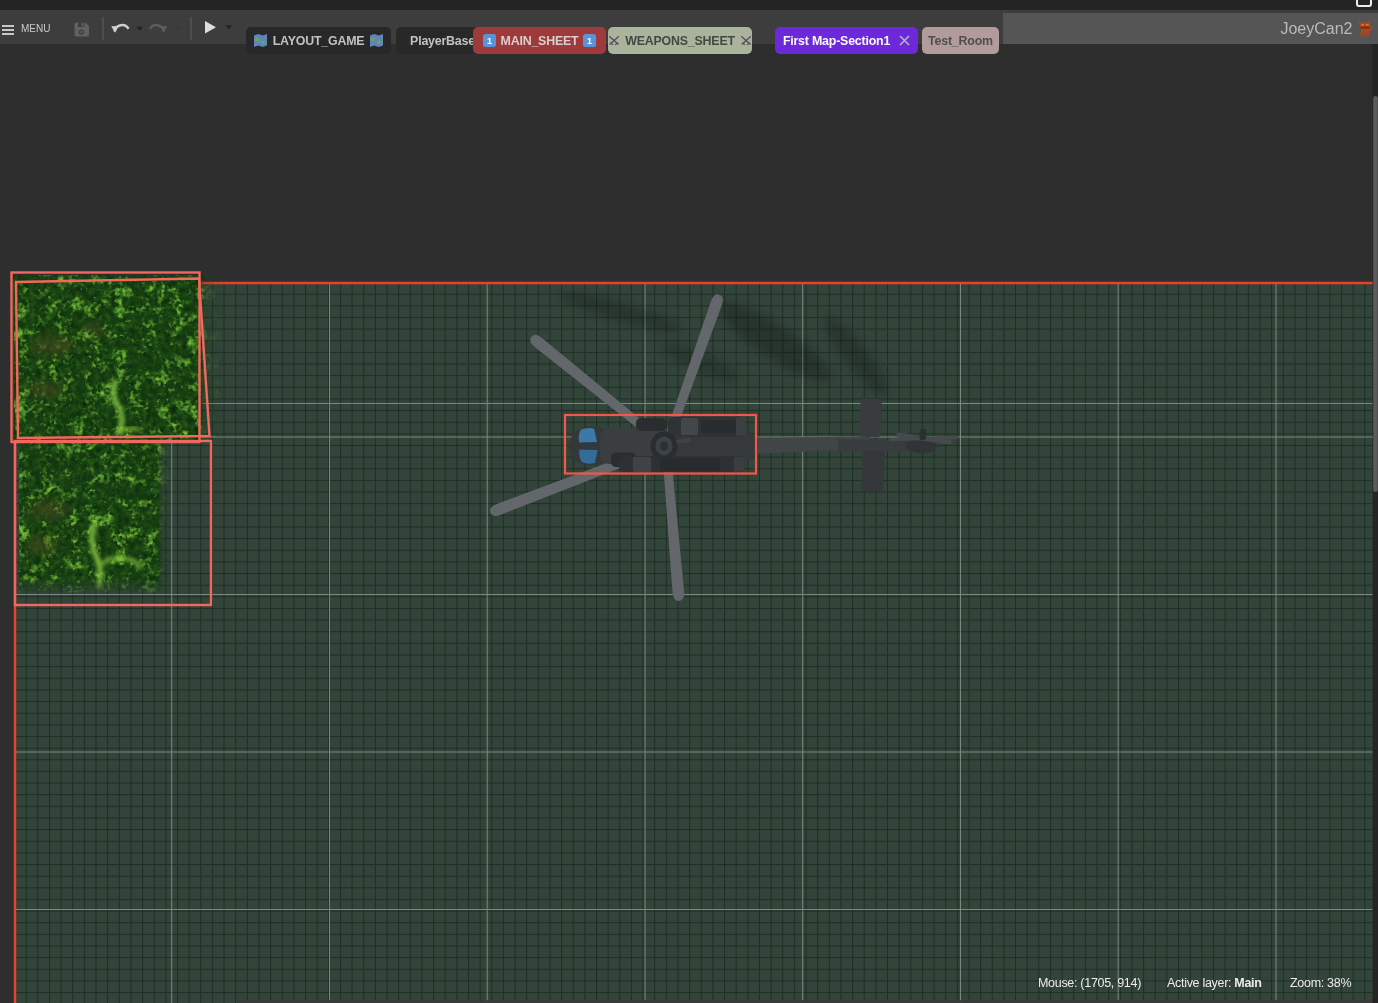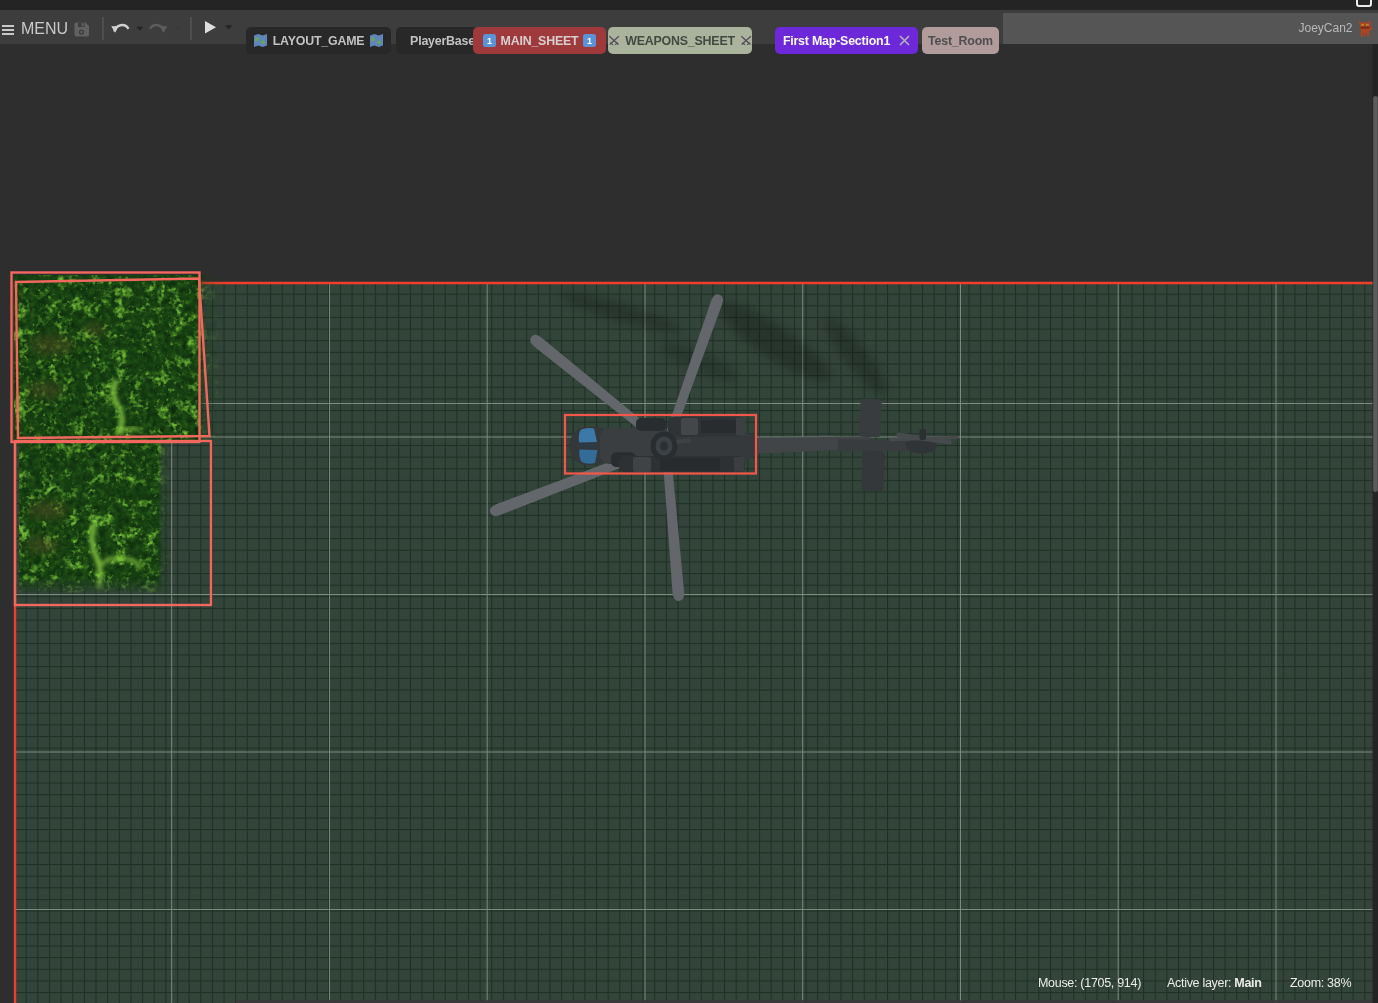--- a/index.html
+++ b/index.html
@@ -6,25 +6,25 @@
   body{width:1378px;height:1003px;overflow:hidden;position:relative;background:#2e2e2e;
        font-family:"Liberation Sans", sans-serif;}
   .abs{position:absolute;}
   
   #topstrip{left:0;top:0;width:1378px;height:10px;background:#242424;}
   #restorebtn{left:1356px;top:-9px;width:12px;height:12px;border:2.5px solid #ececec;border-radius:3px;}
   
   #toolbar{left:0;top:10px;width:1378px;height:34px;background:#3d3d3d;}
   #rightzone{left:1003px;top:3px;width:375px;height:31px;background:#555555;}
   .sep{top:7px;width:2px;height:23px;background:#4e4e4e;}
-  #menutxt{left:21px;top:1.5px;height:34px;line-height:34px;color:#c9c9c9;font-size:16px;letter-spacing:0;}
+  #menutxt{left:21px;top:1.5px;height:34px;line-height:34px;color:#c9c9c9;font-size:10px;letter-spacing:0;}
   .tab{top:17px;height:27px;border-radius:5px;display:flex;align-items:center;justify-content:center;
        font-size:12.4px;font-weight:bold;white-space:nowrap;letter-spacing:-0.2px;text-align:right;}
   .tabdark{background:#282828;color:#c2c2c2;}
-  #joey{right:25.5px;top:0;height:31px;line-height:31px;color:#b9b9b9;font-size:12px;}
+  #joey{right:25.5px;top:0;height:31px;line-height:31px;color:#b9b9b9;font-size:16px;}
 </style>
 </head>
 <body>
 <div class="abs" id="topstrip"></div>
 <div class="abs" id="restorebtn"></div>
 <div class="abs" id="toolbar">
 
   <svg class="abs" style="left:2px;top:0" width="16" height="34">
     <g fill="#c9c9c9">
         <rect x="0" y="15" width="12" height="2"></rect>

